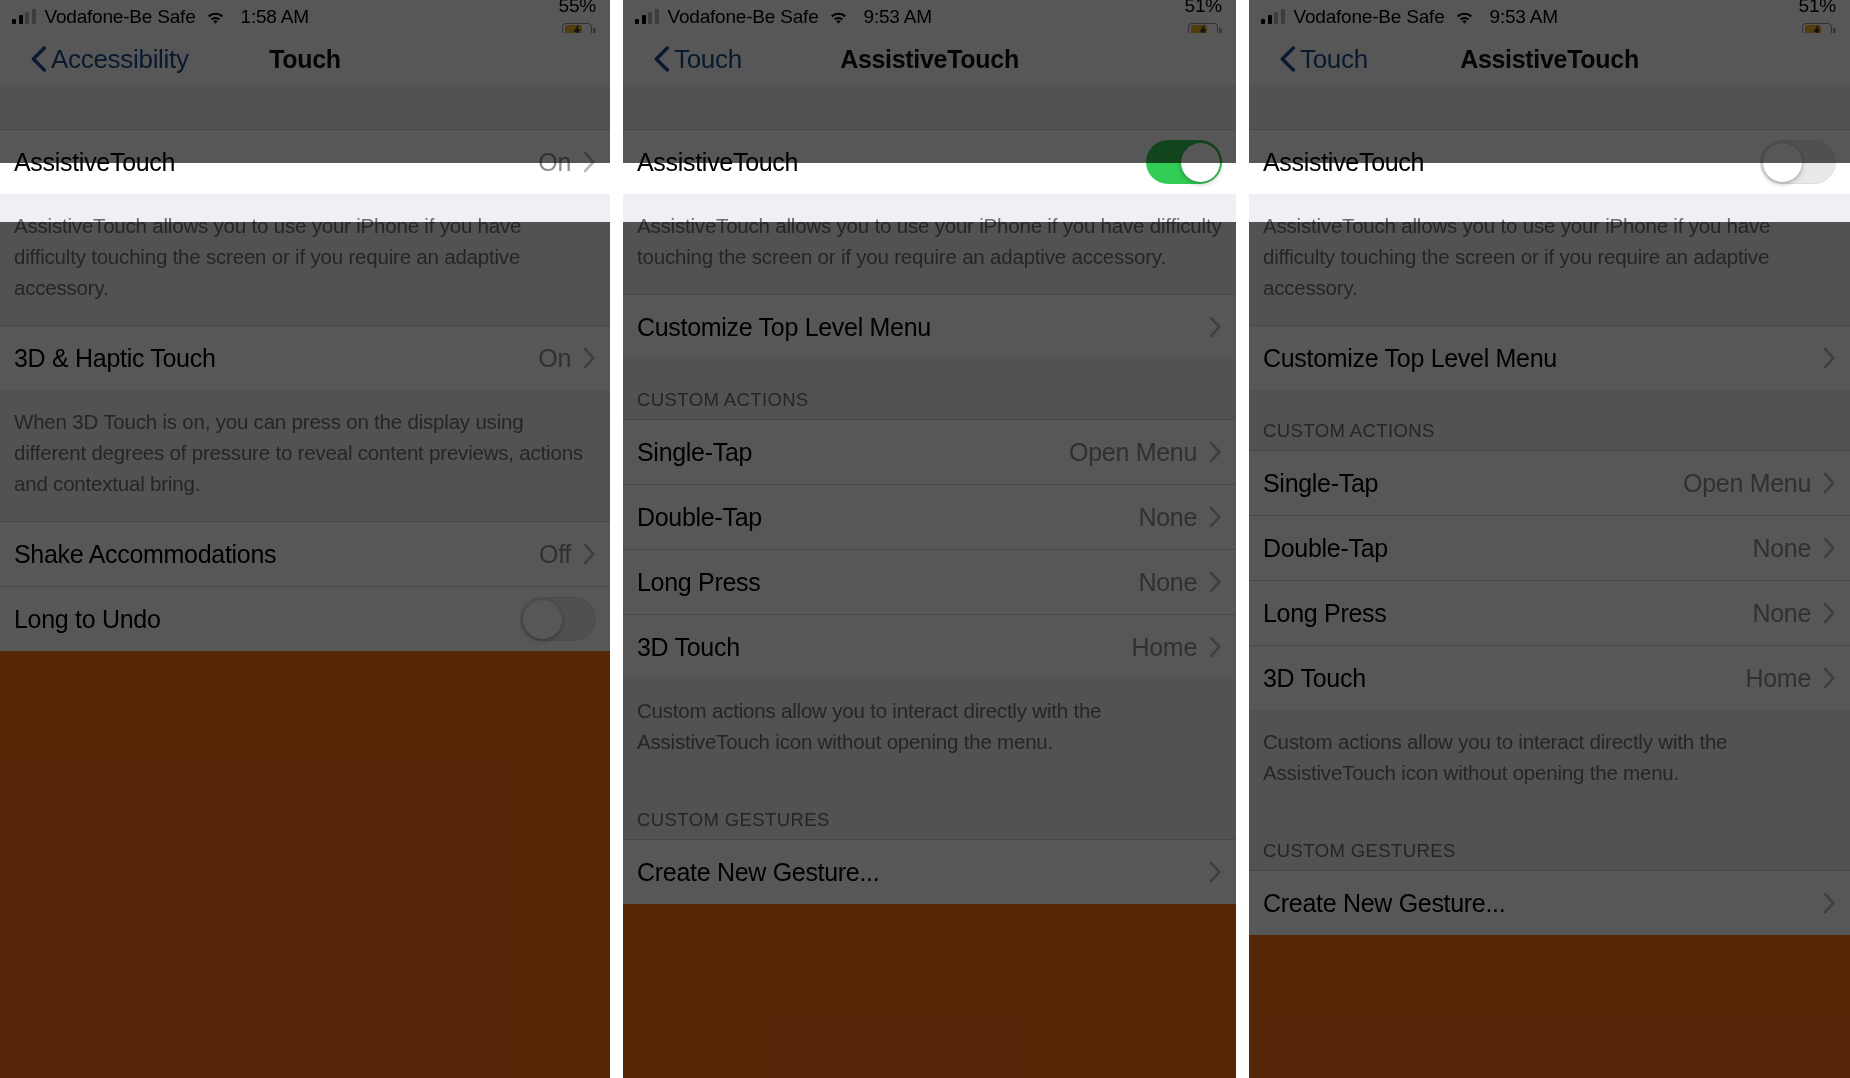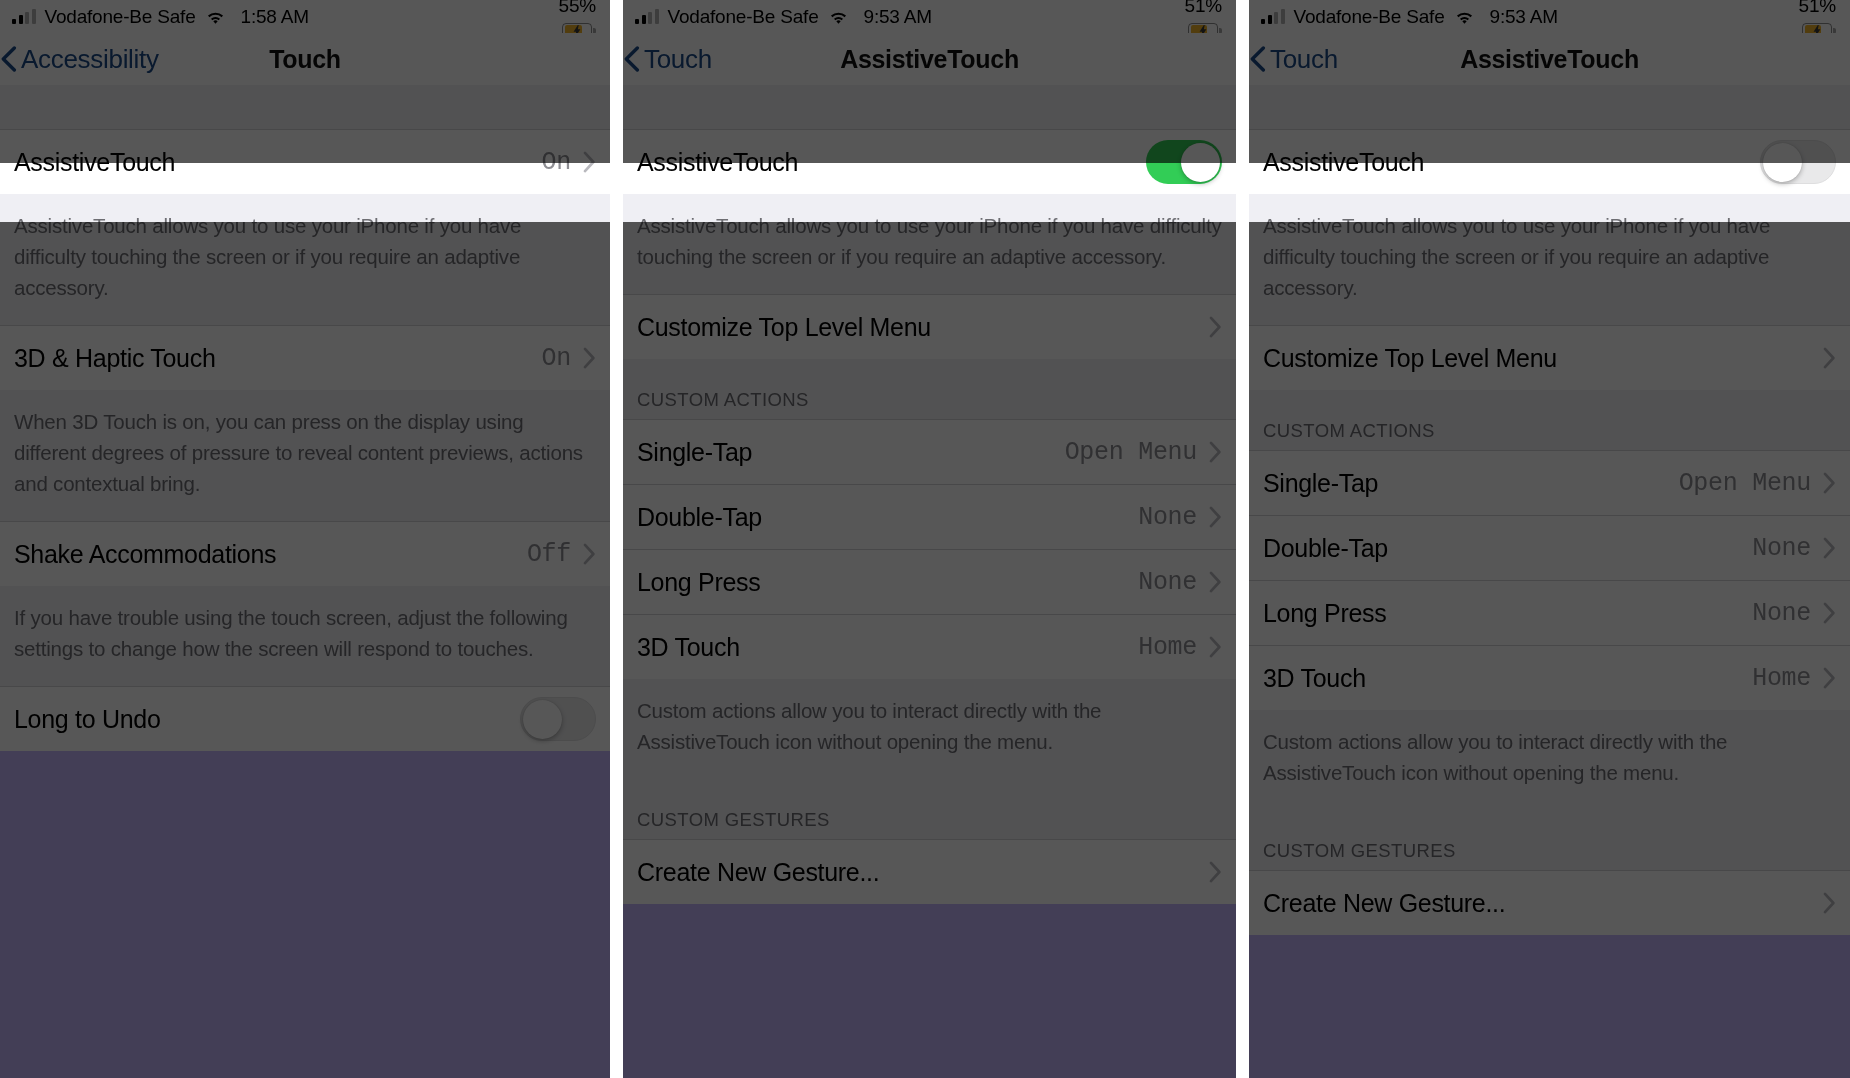--- a/index.html
+++ b/index.html
@@ -11,21 +11,21 @@
   }
   .stage {
     position: relative;
     width: 1850px; height: 1078px;
     display: flex;
     background: #ffffff;
   }
   .panel {
     position: relative;
     height: 1078px;
-    background: #c4b5fd;
+    background: #f97316;
     overflow: hidden;
     flex: 0 0 auto;
   }
   .panel.p1 { width: 610px; }
   .gap { flex: 0 0 13px; height: 1078px; background: #ffffff; }
   .panel.p2 { width: 613px; }
   .panel.p3 { width: 601px; }
 
   
   .statusbar {
@@ -67,21 +67,21 @@
   }
   .bolt { position:absolute; left:50%; top:50%; transform:translate(-50%,-50%); }
 
   
   .navbar {
     position: relative;
     height: 52px;
     display: flex;
     align-items: center;
     background: #ffffff;
-    padding: 0 0;
+    padding: 0 30px;
   }
   .back {
     display: flex; align-items: center; gap: 4px;
     color: #1b4a88; font-size: 26px; letter-spacing: -0.3px;
     white-space: nowrap;
   }
   .chev-back { display:block; width: 17px; height: 26px; }
   .nav-title {
     position: absolute; left: 0; right: 0;
     text-align: center;
@@ -102,21 +102,21 @@
     background: #ffffff;
     border-top: 1px solid #d4d4d6;
   }
   .row:first-child { border-top: 1px solid #d4d4d6; }
   .row .label {
     font-size: 25px; color: #000; letter-spacing: -0.3px;
     white-space: nowrap;
   }
   .row .right {
     margin-left: auto;
-    display: flex; align-items: center; gap: 12px; font-family: Liberation Mono, monospace;
+    display: flex; align-items: center; gap: 12px;
   }
   .row .value { font-size: 25px; color: #8e8e93; letter-spacing: -0.3px; }
   .chev { width: 13px; height: 22px; display:block; flex:0 0 auto; }
 
   .footer {
     background: #efeff4;
     padding: 16px 14px 22px 14px;
     font-size: 20.5px; line-height: 31px;
     color: #6d6d72; letter-spacing: -0.2px;
   }
@@ -236,21 +236,20 @@
         <div class="row">
           <span class="label">Shake Accommodations</span>
           <span class="right">
             <span class="value">Off</span>
             <svg class="chev" viewBox="0 0 10 17">
                 <path d="M1.5 1.5L8 8.5l-6.5 7" fill="none" stroke="#b9b9be" stroke-width="2.1" stroke-linecap="round" stroke-linejoin="round"></path>
               </svg>
           </span>
         </div>
 
-        <div class="footer">If you have trouble using the touch screen, adjust the following settings to change how the screen will respond to touches.</div>
 
         <div class="row">
           <span class="label">Long to Undo</span>
           <span class="right">
             <span class="switch off">
                 <span class="knob"></span>
               </span>
           </span>
         </div>
 

